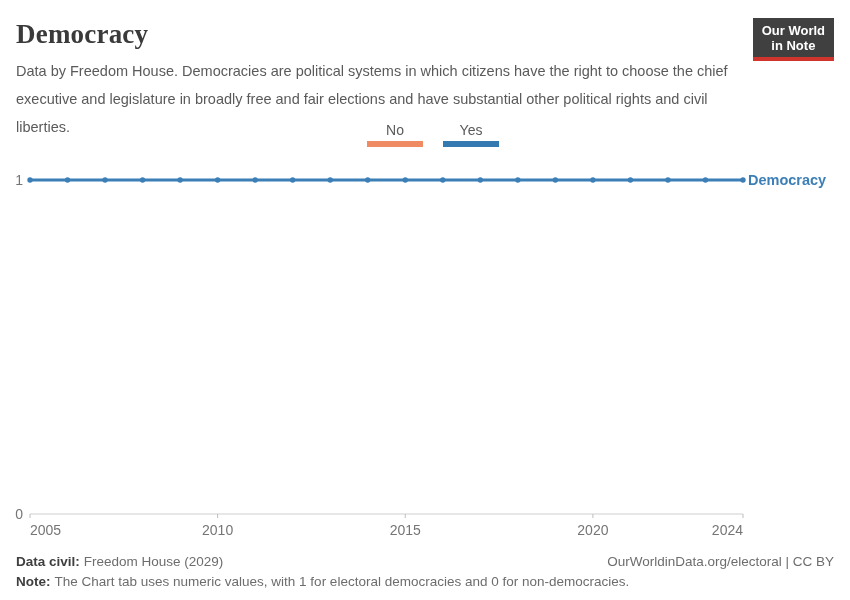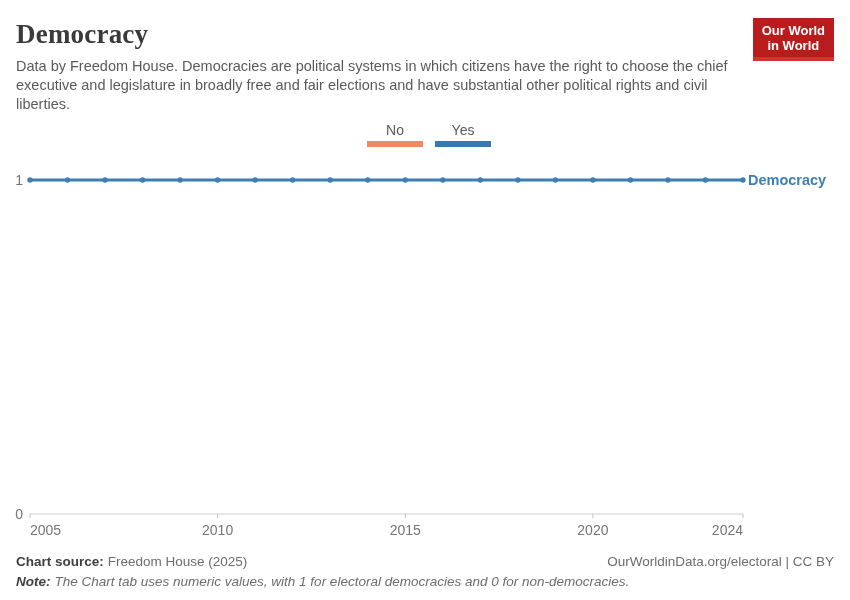--- a/index.html
+++ b/index.html
@@ -8,63 +8,63 @@
     font-family:"Liberation Sans","DejaVu Sans",sans-serif;
     margin-top:6px;
   }
   .title{
     position:absolute;left:16px;top:13px;margin:0;
     font-family:"Liberation Serif","DejaVu Serif",serif;
     font-weight:700;font-size:27px;color:#3a3a3a;letter-spacing:.2px;
   }
   .logo{
     position:absolute;right:16px;top:12px;display:block;
-    background:#b91c1c;color:#ffffff;text-align:center;
+    background:#404040;color:#ffffff;text-align:center;
     font-size:13px;font-weight:700;line-height:15px;
     padding:5px 9px 4px;border-bottom:4px solid #d0342c;
     text-decoration:none;cursor:pointer;
   }
   .subtitle{
     position:absolute;left:16px;top:51px;margin:0;width:742px;
-    font-size:14.5px;line-height:19px;color:#5a5a5a;
+    font-size:14.5px;line-height:28px;color:#5a5a5a;
   }
   .legend{
-    position:absolute;left:367px;top:116px;display:flex;gap:12px;
+    position:absolute;left:367px;top:116px;display:flex;gap:20px;
   }
   .legend-item{display:flex;flex-direction:column;cursor:pointer;}
   .legend-label{
     font-size:14px;color:#5a5a5a;text-align:center;margin-bottom:3px;
   }
   .legend-bar{display:block;width:56px;height:6px;}
   #chart-svg{position:absolute;left:0;top:0;}
   .tick-label{
     font-family:"Liberation Sans","DejaVu Sans",sans-serif;
     font-size:14px;fill:#757575;
   }
   .entity-label{
     position:absolute;left:748px;top:166px;
     font-size:14.5px;font-weight:700;color:#3c7fb7;cursor:pointer;
   }
   .footer-line1{position:absolute;left:16px;top:548px;font-size:13.5px;color:#6d6d6d;}
-  .footer-line2{position:absolute;left:16px;top:568px;font-size:13.5px;color:#6d6d6d;font-style:italic;}
+  .footer-line2{position:absolute;left:16px;top:568px;font-size:13.5px;color:#6d6d6d;}
   .footer-bold{font-weight:700;color:#3f3f3f;margin-right:4px;}
   .footer-link{
     position:absolute;right:16px;top:548px;font-size:13.5px;color:#6d6d6d;cursor:pointer;
   }
 </style>
 </head>
 <body>
 
 <div class="page">
 
   <h1 class="title">Democracy</h1>
 
   <a class="logo">
     <span>Our World</span><br>
-    <span>in World</span>
+    <span>in Note</span>
   </a>
 
   <p class="subtitle">Data by Freedom House. Democracies are political systems in which citizens have the right to choose the chief executive and legislature in broadly free and fair elections and have substantial other political rights and civil liberties.</p>
 
   <div class="legend">
     <div class="legend-item">
       <span class="legend-label">No</span>
       <span class="legend-bar" style="background: rgb(239, 138, 98);"></span>
     </div>
     <div class="legend-item">
@@ -106,20 +106,20 @@
       <circle cx="592.8947368421053" cy="174" r="2.7" fill="#3c7fb7"></circle>
       <circle cx="630.421052631579" cy="174" r="2.7" fill="#3c7fb7"></circle>
       <circle cx="667.9473684210526" cy="174" r="2.7" fill="#3c7fb7"></circle>
       <circle cx="705.4736842105264" cy="174" r="2.7" fill="#3c7fb7"></circle>
       <circle cx="743" cy="174" r="2.7" fill="#3c7fb7"></circle>
     </svg>
 
   <div class="entity-label">Democracy</div>
 
   <div class="footer-line1">
-    <span class="footer-bold">Chart source:</span><span>Freedom House (2025)</span>
+    <span class="footer-bold">Data civil:</span><span>Freedom House (2029)</span>
   </div>
   <div class="footer-line2">
     <span class="footer-bold">Note:</span><span>The Chart tab uses numeric values, with 1 for electoral democracies and 0 for non-democracies.</span>
   </div>
   <div class="footer-link">OurWorldinData.org/electoral | CC BY</div>
 
 </div>
 
 </body></html>

